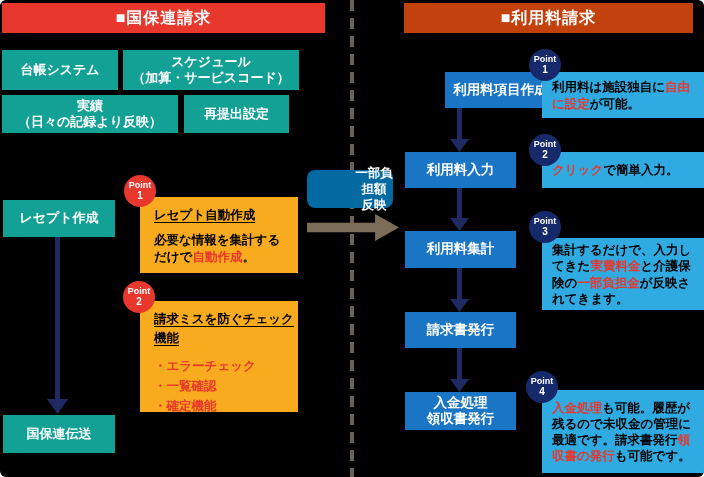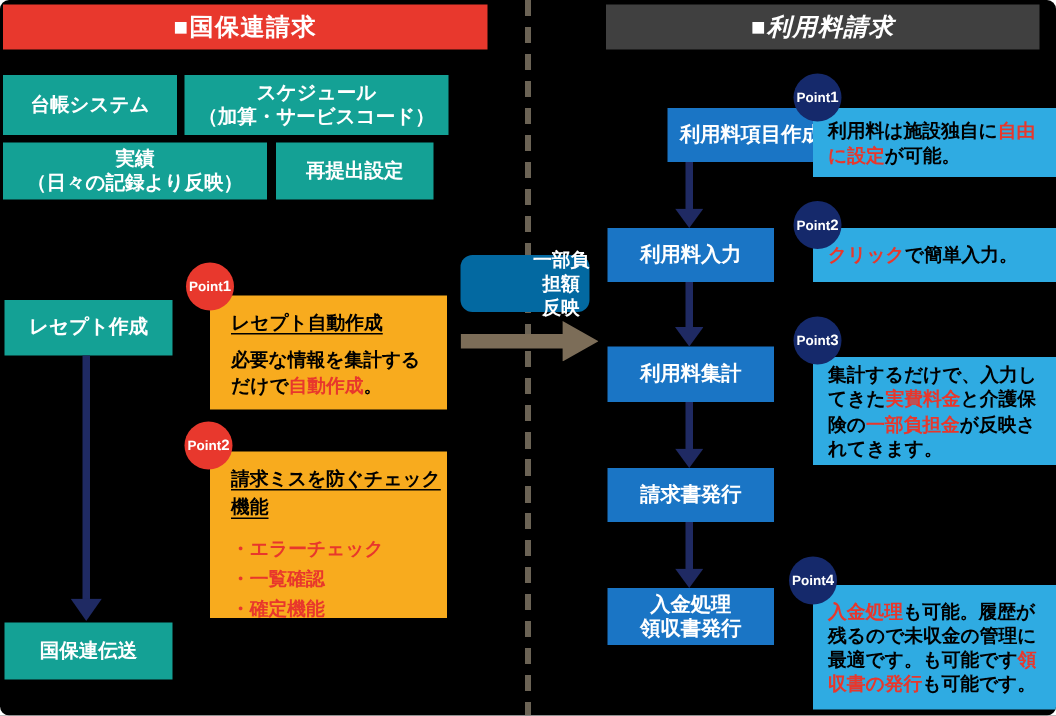--- a/index.html
+++ b/index.html
@@ -7,21 +7,21 @@
     position:relative;width:704px;height:477px;background:#000000;
     border-radius:6px;overflow:hidden;
     font-family:"Liberation Sans","DejaVu Sans",sans-serif;
   }
   .abs{position:absolute;box-sizing:border-box;}
   .hdr{
     display:flex;align-items:center;justify-content:center;
     color:#ffffff;font-weight:bold;font-size:16px;letter-spacing:1px;
   }
   .hdr-left{background:#e8382d;}
-  .hdr-right{background:#404040;font-style:italic;}
+  .hdr-right{background:#c2410c;}
   .teal{
     background:#14a195;color:#ffffff;font-weight:bold;font-size:13px;
     display:flex;align-items:center;justify-content:center;text-align:center;
     line-height:1.25;white-space:pre-line;
   }
   .bluebox{
     background:#1a75c5;color:#ffffff;font-weight:bold;font-size:13.5px;
     display:flex;align-items:center;justify-content:center;text-align:center;
     line-height:1.2;white-space:pre-line;
   }
@@ -39,21 +39,21 @@
     font-size:12.5px;text-decoration:underline;text-underline-offset:3px;
     line-height:1.5;max-width:140px;
   }
   .obox-body{font-size:12.5px;line-height:1.35;margin-top:7px;max-width:132px;}
   .obox-body .hl{color:#e8372c;}
   .obox-bullets{
     color:#e8372c;font-size:12.5px;line-height:1.6;margin-top:8px;white-space:pre-line;
   }
   .pt-circle{
     width:32px;height:32px;border-radius:50%;color:#ffffff;font-weight:bold;
-    display:flex;flex-direction:row;align-items:center;justify-content:center;
+    display:flex;flex-direction:column;align-items:center;justify-content:center;
     line-height:1;z-index:5;
   }
   .pt-red{background:#e8382d;}
   .pt-navy{background:#15296b;}
   .pt-word{font-size:9px;}
   .pt-num{font-size:10px;margin-top:1px;}
   .chev{
     background:#1f2a63;color:#ffffff;font-weight:bold;font-size:14px;
     clip-path:polygon(0 0,100% 0,100% 52%,50% 100%,0 52%);
     display:flex;justify-content:center;padding-top:5px;
@@ -166,20 +166,20 @@
 
   <div class="abs infobox" style="left:542px;top:238px;width:162px;height:72px;">
       <div><span>集計するだけで、入力してきた</span><span class="hl">実費料金</span><span>と介護保険の</span><span class="hl">一部負担金</span><span>が反映されてきます。</span></div>
     </div>
   <div class="abs pt-circle pt-navy" style="left:529px;top:211px;">
     <span class="pt-word">Point</span>
     <span class="pt-num">3</span>
   </div>
 
   <div class="abs infobox" style="left:542px;top:390px;width:162px;height:83px;">
-      <div><span class="hl">入金処理</span><span>も可能。履歴が残るので未収金の管理に最適です。も可能です</span><span class="hl">領収書の発行</span><span>も可能です。</span></div>
+      <div><span class="hl">入金処理</span><span>も可能。履歴が残るので未収金の管理に最適です。請求書発行</span><span class="hl">領収書の発行</span><span>も可能です。</span></div>
     </div>
   <div class="abs pt-circle pt-navy" style="left:526px;top:371px;">
     <span class="pt-word">Point</span>
     <span class="pt-num">4</span>
   </div>
 
 </div>
 
 </body></html>

